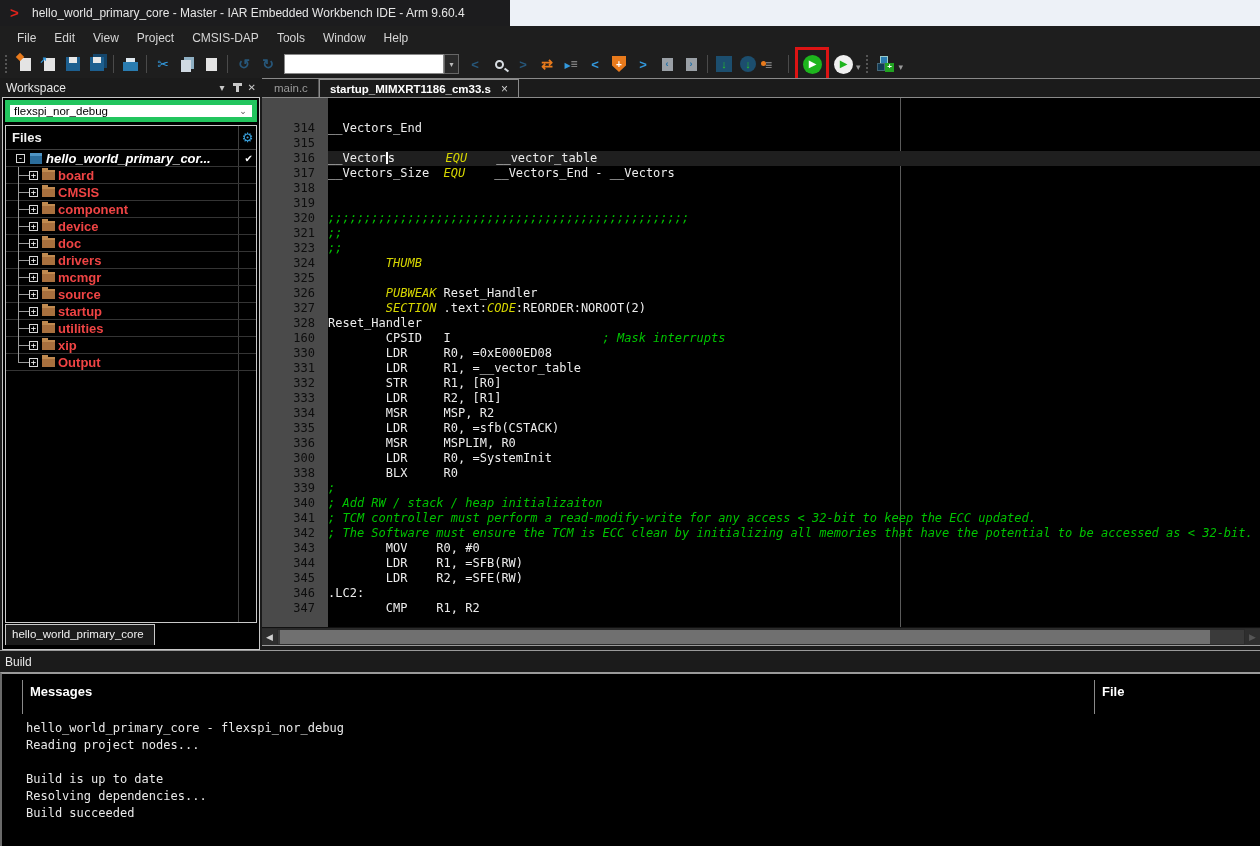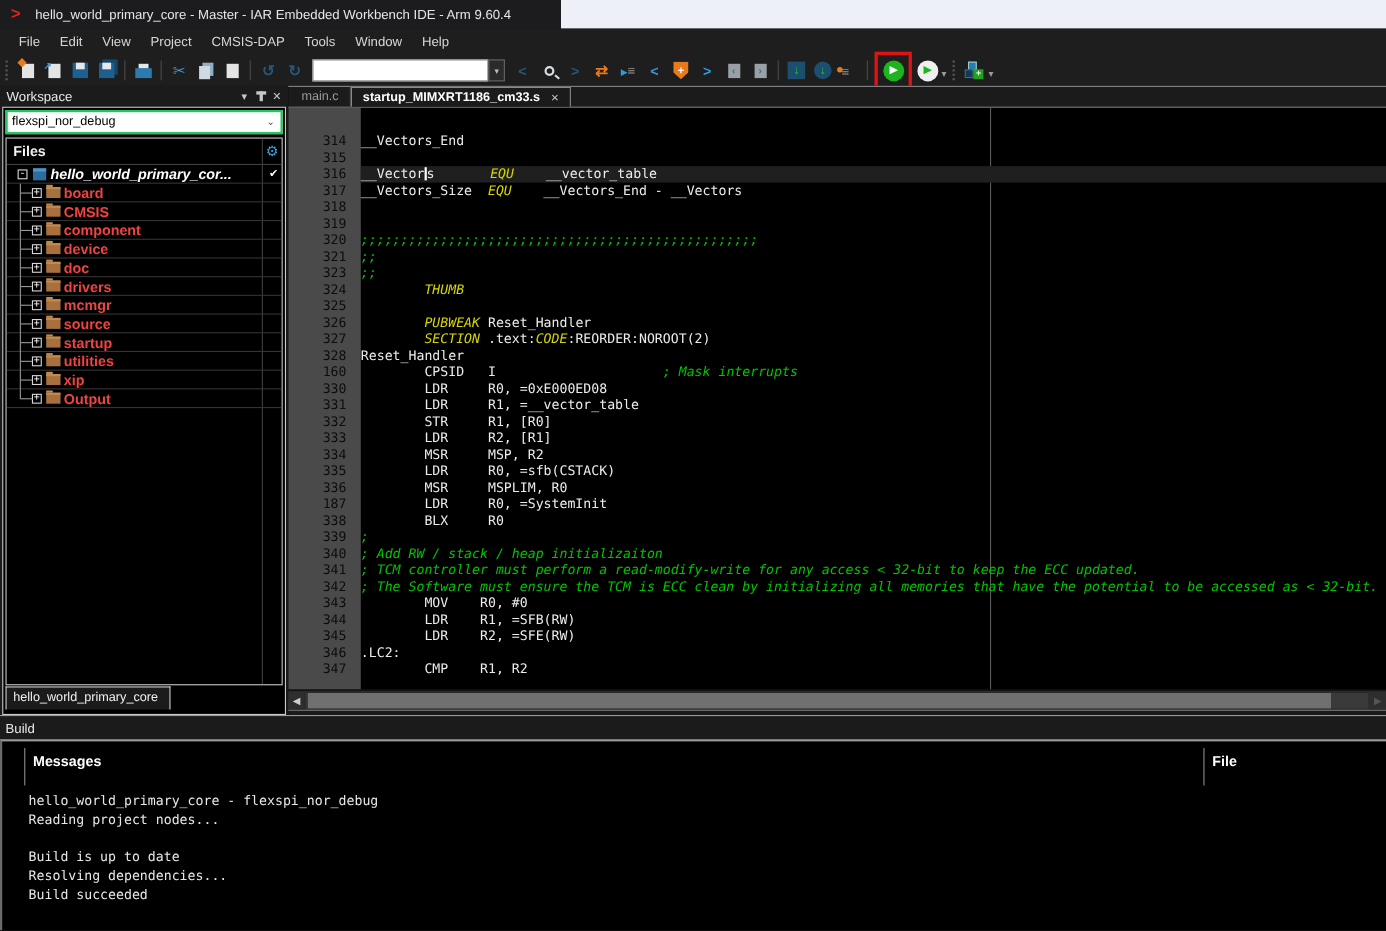--- a/index.html
+++ b/index.html
@@ -59,21 +59,21 @@
   
   .main { position:absolute; left:0; top:78px; width:1168px; height:572px; }
   
   .workspace { position:absolute; left:0; top:0; width:262px; height:572px; background:#1b1b1b; display:flex; flex-direction:column; }
   .ws-header { height:19px; display:flex; align-items:center; padding:0 6px; }
   .ws-title { flex:1; color:#e8e8e8; font-size:12px; }
   .ws-hicon { color:#c8c8c8; font-size:10px; margin-left:9px; }
   .pinicon { display:inline-block; width:3px; height:9px; background:#c8c8c8; position:relative; margin-left:11px; }
   .pinicon::after { content:""; position:absolute; left:-3px; top:0; width:9px; height:3px; background:#c8c8c8; }
   .ws-body { flex:1; margin:0 2px 0 2px; border:1px solid #c9c9c9; background:#000; display:flex; flex-direction:column; padding:2px; }
-  .ws-combo { height:22px; background:#fff; border:2px solid #22c55e; display:flex; align-items:center; margin-bottom:3px; }
+  .ws-combo { height:22px; background:#fff; border:5px solid #22c55e; display:flex; align-items:center; margin-bottom:3px; }
   .ws-combo-text { flex:1; color:#000; font-size:11.5px; padding-left:4px; }
   .ws-combo-dd { width:18px; text-align:center; color:#555; font-size:9px; }
   .files-box { flex:1; border:1px solid #c9c9c9; background:#000; position:relative; overflow:hidden; }
   .files-colsep { position:absolute; right:17px; top:0; bottom:0; width:1px; background:#3f3f3f; }
   .files-header { height:24px; display:flex; align-items:center; border-bottom:1px solid #3f3f3f; }
   .files-title { flex:1; color:#f0f0f0; font-weight:bold; font-size:13px; padding-left:6px; }
   .gear { color:#38a0dc; font-size:13px; width:17px; text-align:center; }
   .trow { height:17px; display:flex; align-items:center; border-bottom:1px solid #343434; position:relative; }
   .trow .check { position:absolute; right:3px; color:#fff; font-size:10px; }
   .expbox { width:9px; height:9px; border:1px solid #d8d8d8; color:#fff; font-size:9px; line-height:7px; text-align:center; background:#000; flex-shrink:0; font-family:"DejaVu Sans Mono",monospace; }
@@ -465,21 +465,21 @@
             </div>
             <div class="cl">
               <span class="num">335</span>
               <span class="ltext"><span class="tok-p">        LDR     R0, =sfb(CSTACK)</span></span>
             </div>
             <div class="cl">
               <span class="num">336</span>
               <span class="ltext"><span class="tok-p">        MSR     MSPLIM, R0</span></span>
             </div>
             <div class="cl">
-              <span class="num">187</span>
+              <span class="num">300</span>
               <span class="ltext"><span class="tok-p">        LDR     R0, =SystemInit</span></span>
             </div>
             <div class="cl">
               <span class="num">338</span>
               <span class="ltext"><span class="tok-p">        BLX     R0</span></span>
             </div>
             <div class="cl">
               <span class="num">339</span>
               <span class="ltext"><span class="tok-c">;</span></span>
             </div>

